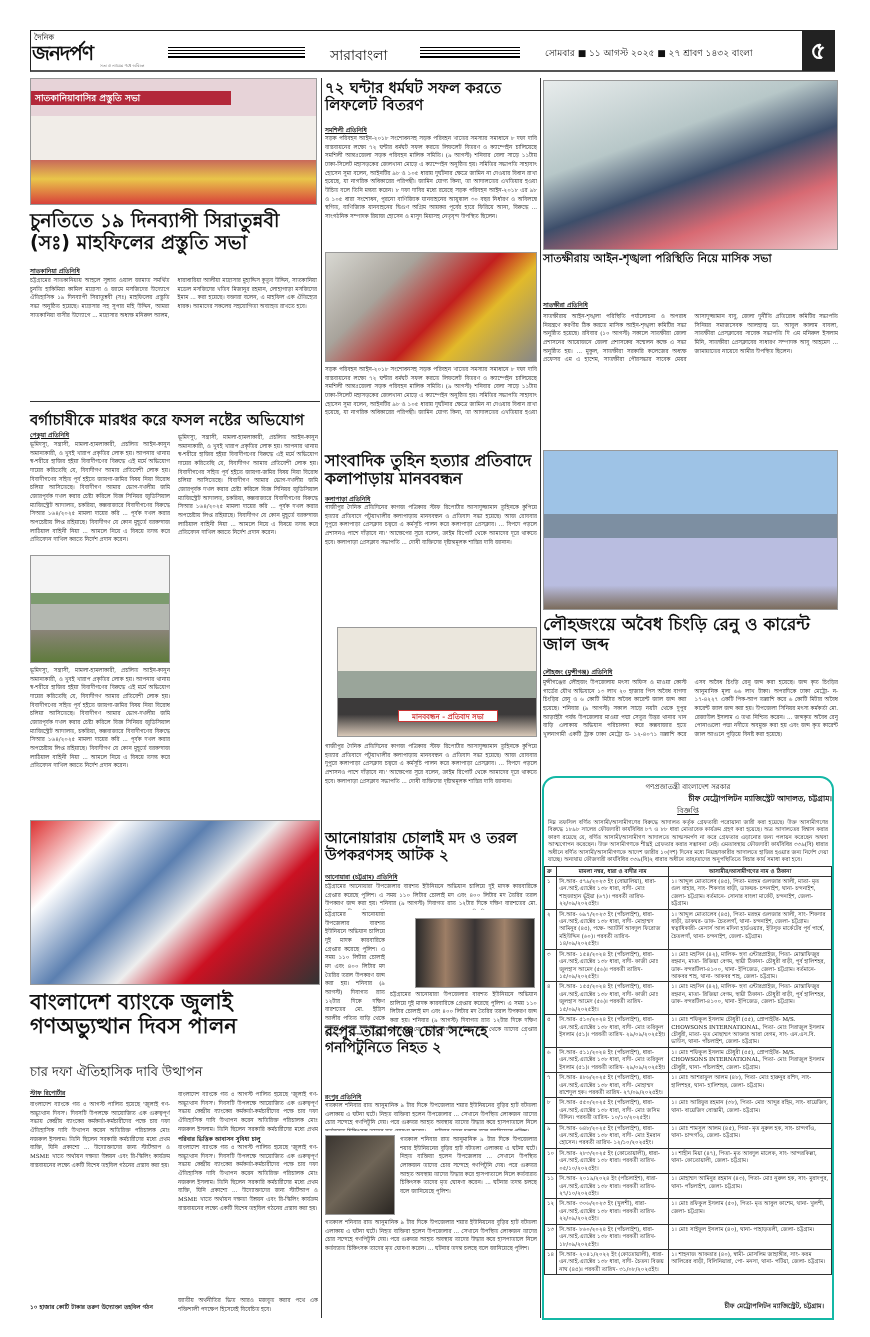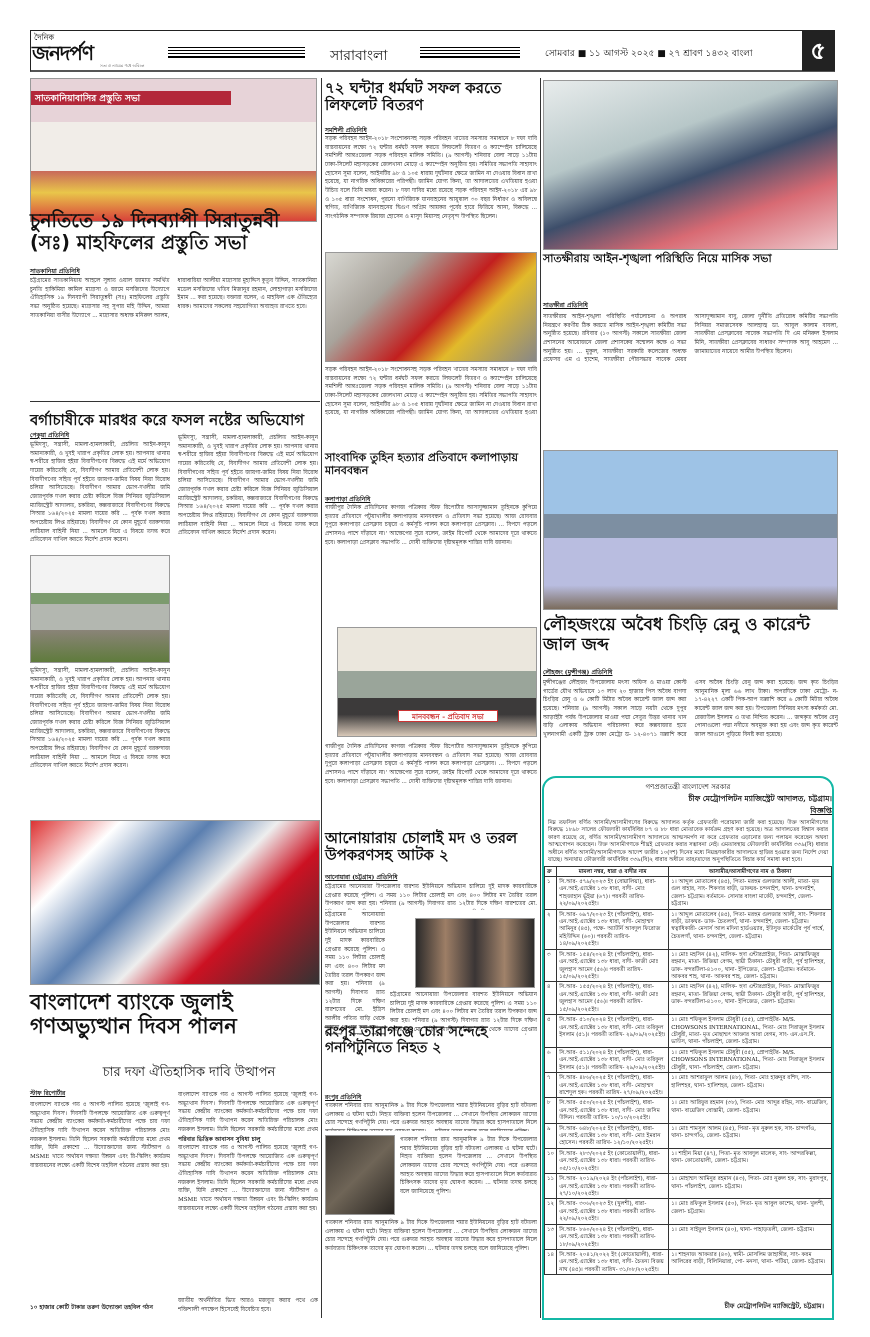--- a/index.html
+++ b/index.html
@@ -29,21 +29,21 @@
 <div class="abs masthead"></div>
 <div class="abs logo-small">দৈনিক</div>
 <div class="abs logo">জনদর্পণ</div>
 <div class="abs tagline">সত্য ও ন্যায়ের পথে অবিচল</div>
 <div class="abs lines" style="left:168px;top:47px;width:137px"></div>
 <div class="abs section">সারাবাংলা</div>
 <div class="abs lines" style="left:420px;top:47px;width:100px"></div>
 <div class="abs dateline">সোমবার ■ ১১ আগস্ট ২০২৫ ■ ২৭ শ্রাবণ ১৪৩২ বাংলা</div>
 <div class="abs pageno">৫</div>
 
-<div class="abs photo" style="left:30px;top:78px;width:287px;height:144px;background:linear-gradient(180deg,#e7d3d8 0 30%,#f1ede8 30% 65%,#c96a5a 65%,#e9c64a 80%,#d8413a)">
+<div class="abs photo" style="left:30px;top:78px;width:287px;height:127px;background:linear-gradient(180deg,#e7d3d8 0 30%,#f1ede8 30% 65%,#c96a5a 65%,#e9c64a 80%,#d8413a)">
   <div style="position:absolute;left:0;top:12px;width:200px;height:14px;background:#b3283a;color:#fff;font-size:9px;font-family:'DejaVu Sans',sans-serif;font-weight:bold;padding-left:4px">সাতকানিয়াবাসির প্রস্তুতি সভা</div>
 </div>
 <div class="abs hl" style="left:30px;top:210px;width:287px;font-size:19px">চুনতিতে ১৯ দিনব্যাপী সিরাতুন্নবী (সঃ) মাহফিলের প্রস্তুতি সভা</div>
 <div class="abs byline" style="left:30px;top:266px">সাতকানিয়া প্রতিনিধি</div>
 <div class="abs body" style="left:30px;top:276px;width:287px;height:120px;column-count:2;column-gap:8px">চট্টগ্রামের সাতকানিয়ায় আহলে সুন্নাত ওয়াল জামাত সমর্থিত চুনতি হাকিমিয়া কামিল মাদ্রাসা ও জামে মসজিদের উদ্যোগে ঐতিহাসিক ১৯ দিনব্যাপী সিরাতুন্নবী (সঃ) মাহফিলের প্রস্তুতি সভা অনুষ্ঠিত হয়েছে। মাদ্রাসার সহ সুপার মহি উদ্দিন, আমরা সাতকানিয়া বাসীর উদ্যোগে ... মাদ্রাসার অধ্যক্ষ মনিরুল আলম, ধারাধারিয়া আলীয়া মাদ্রাসার মুহাদ্দিস কুতুব উদ্দিন, সাতকানিয়া মডেল মসজিদের খতিব মিজানুর রহমান, লোহাগাড়া মসজিদের ইমাম ... করা হয়েছে। বক্তারা বলেন, এ মাহফিল এক ঐতিহ্যের ধারক। আমাদের সকলের সহযোগিতা অব্যাহত রাখতে হবে।</div>
 
 <div class="abs hl" style="left:325px;top:80px;width:215px;font-size:15px">৭২ ঘন্টার ধর্মঘট সফল করতে লিফলেট বিতরণ</div>
 <div class="abs byline" style="left:325px;top:125px">সমশিলী প্রতিনিধি</div>
 <div class="abs body" style="left:325px;top:134px;width:212px;height:115px">সড়ক পরিবহন আইন-২০১৮ সংশোধনসহ সড়ক পরিবহন খাতের সমস্যার সমাধানে ৮ দফা দাবি বাস্তবায়নের লক্ষ্যে ৭২ ঘন্টার ধর্মঘট সফল করতে লিফলেট বিতরণ ও ক্যাম্পেইন চালিয়েছে সমশিলী আন্তঃজেলা সড়ক পরিবহন মালিক সমিতি। (৯ আগস্ট) শনিবার বেলা সাড়ে ১১টায় ঢাকা-সিলেট মহাসড়কের জেলখানা মোড়ে এ ক্যাম্পেইন অনুষ্ঠিত হয়। সমিতির সভাপতি সাহাবাৎ হোসেন সুমা বলেন, আইনটির ৯৮ ও ১০৫ ধারায় দুর্ঘটনার ক্ষেত্রে জামিন না দেওয়ার বিধান রাখা হয়েছে, যা নাগরিক অধিকারের পরিপন্থী। জামিন যোগ্য কিনা, তা আদালতের এখতিয়ার হওয়া উচিত বলে তিনি মন্তব্য করেন। ৮ দফা দাবির মধ্যে রয়েছে সড়ক পরিবহন আইন-২০১৮ এর ৯৮ ও ১০৫ ধারা সংশোধন, পুরনো বাণিজ্যিক যানবাহনের আয়ুষ্কাল ৩০ বছর নির্ধারণ ও অবিলম্বে স্থগিত, বাণিজ্যিক যানবাহনের দ্বিগুণ অগ্রিম আয়কর পূর্বের হারে ফিরিয়ে আনা, বিরুদ্ধে ... সাংগঠনিক সম্পাদক রিয়াজ হোসেন ও মাসুদ মিয়াসহ নেতৃবৃন্দ উপস্থিত ছিলেন।</div>
 <div class="abs photo" style="left:325px;top:252px;width:212px;height:110px;background:linear-gradient(135deg,#d8d8d2,#a8a39b 30%,#c21f1f 55%,#e2ba2a 70%,#888)"></div>
@@ -55,21 +55,21 @@
 <div class="abs body" style="left:543px;top:312px;width:295px;height:125px;column-count:2;column-gap:8px">সাতক্ষীরায় আইন-শৃঙ্খলা পরিস্থিতি পর্যালোচনা ও অপরাধ নিয়ন্ত্রণে করণীয় ঠিক করতে মাসিক আইন-শৃঙ্খলা কমিটির সভা অনুষ্ঠিত হয়েছে। রবিবার (১০ আগস্ট) সকালে সাতক্ষীরা জেলা প্রশাসনের আয়োজনে জেলা প্রশাসকের সম্মেলন কক্ষে এ সভা অনুষ্ঠিত হয়। ... মুকুল, সাতক্ষীরা সরকারি কলেজের অধ্যক্ষ প্রফেসর এম এ হাশেম, সাতক্ষীরা পৌরসভার সাবেক মেয়র আসাদুজ্জামান বাবু, জেলা দুর্নীতি প্রতিরোধ কমিটির সভাপতি সিনিয়র সমাজসেবক আলহাজ্ব ডা. আবুল কালাম বাবলা, সাতক্ষীরা প্রেসক্লাবের সাবেক সভাপতি দি এম মনিরুল ইসলাম মিনি, সাতক্ষীরা প্রেসক্লাবের সাধারণ সম্পাদক আবু আহমেদ ... জামায়াতের নায়েবে আমীর উপস্থিত ছিলেন।</div>
 
 <div class="abs hrule" style="left:30px;top:401px;width:290px"></div>
 <div class="abs hl" style="left:30px;top:412px;width:290px;font-size:15px">বর্গাচাষীকে মারধর করে ফসল নষ্টের অভিযোগ</div>
 <div class="abs byline" style="left:30px;top:430px">পেকুয়া প্রতিনিধি</div>
 <div class="abs body" style="left:30px;top:440px;width:140px;height:102px">ভূমিদস্যু, সন্ত্রাসী, মামলা-হামলাকারী, প্রচলিত আইন-কানুন অমান্যকারী, ও খুবই খারাপ প্রকৃতির লোক হয়। আপনার থানায় স্ব-শরীরে হাজির হইয়া বিবাদীগণের বিরুদ্ধে এই মর্মে অভিযোগ দায়ের করিতেছি যে, বিবাদীগণ আমার প্রতিবেশী লোক হয়। বিবাদীগণের সহিত পূর্ব হইতে জায়গা-জমির বিষয় নিয়া বিরোধ চলিয়া আসিতেছে। বিবাদীগণ আমার ভোগ-দখলীয় জমি জোরপূর্বক দখল করার চেষ্টা করিলে বিজ্ঞ সিনিয়র জুডিসিয়াল ম্যাজিস্ট্রেট আদালত, চকরিয়া, কক্সবাজারে বিবাদীগণের বিরুদ্ধে সিআর ১৬৪/২০২৫ মামলা দায়ের করি ... পূর্বক দখল করার অপচেষ্টায় লিপ্ত রহিয়াছে। বিবাদীগণ যে কোন মুহূর্তে বরকন্দাজ লাঠিয়াল বাহিনী নিয়া ... আমলে নিয়ে এ বিষয়ে তদন্ত করে প্রতিবেদন দাখিল করতে নির্দেশ প্রদান করেন।</div>
 <div class="abs photo" style="left:30px;top:555px;width:140px;height:108px;background:linear-gradient(180deg,#f3f3f3 0 35%,#7c9b6e 35% 45%,#b3b7b0 45% 70%,#8a8478 70%,#5f7b3c)"></div>
 <div class="abs body" style="left:30px;top:666px;width:140px;height:132px">ভূমিদস্যু, সন্ত্রাসী, মামলা-হামলাকারী, প্রচলিত আইন-কানুন অমান্যকারী, ও খুবই খারাপ প্রকৃতির লোক হয়। আপনার থানায় স্ব-শরীরে হাজির হইয়া বিবাদীগণের বিরুদ্ধে এই মর্মে অভিযোগ দায়ের করিতেছি যে, বিবাদীগণ আমার প্রতিবেশী লোক হয়। বিবাদীগণের সহিত পূর্ব হইতে জায়গা-জমির বিষয় নিয়া বিরোধ চলিয়া আসিতেছে। বিবাদীগণ আমার ভোগ-দখলীয় জমি জোরপূর্বক দখল করার চেষ্টা করিলে বিজ্ঞ সিনিয়র জুডিসিয়াল ম্যাজিস্ট্রেট আদালত, চকরিয়া, কক্সবাজারে বিবাদীগণের বিরুদ্ধে সিআর ১৬৪/২০২৫ মামলা দায়ের করি ... পূর্বক দখল করার অপচেষ্টায় লিপ্ত রহিয়াছে। বিবাদীগণ যে কোন মুহূর্তে বরকন্দাজ লাঠিয়াল বাহিনী নিয়া ... আমলে নিয়ে এ বিষয়ে তদন্ত করে প্রতিবেদন দাখিল করতে নির্দেশ প্রদান করেন।</div>
 <div class="abs body" style="left:178px;top:433px;width:140px;height:365px">ভূমিদস্যু, সন্ত্রাসী, মামলা-হামলাকারী, প্রচলিত আইন-কানুন অমান্যকারী, ও খুবই খারাপ প্রকৃতির লোক হয়। আপনার থানায় স্ব-শরীরে হাজির হইয়া বিবাদীগণের বিরুদ্ধে এই মর্মে অভিযোগ দায়ের করিতেছি যে, বিবাদীগণ আমার প্রতিবেশী লোক হয়। বিবাদীগণের সহিত পূর্ব হইতে জায়গা-জমির বিষয় নিয়া বিরোধ চলিয়া আসিতেছে। বিবাদীগণ আমার ভোগ-দখলীয় জমি জোরপূর্বক দখল করার চেষ্টা করিলে বিজ্ঞ সিনিয়র জুডিসিয়াল ম্যাজিস্ট্রেট আদালত, চকরিয়া, কক্সবাজারে বিবাদীগণের বিরুদ্ধে সিআর ১৬৪/২০২৫ মামলা দায়ের করি ... পূর্বক দখল করার অপচেষ্টায় লিপ্ত রহিয়াছে। বিবাদীগণ যে কোন মুহূর্তে বরকন্দাজ লাঠিয়াল বাহিনী নিয়া ... আমলে নিয়ে এ বিষয়ে তদন্ত করে প্রতিবেদন দাখিল করতে নির্দেশ প্রদান করেন।</div>
 
-<div class="abs hl" style="left:325px;top:452px;width:212px;font-size:11px">সাংবাদিক তুহিন হত্যার প্রতিবাদে কলাপাড়ায় মানববন্ধন</div>
+<div class="abs hl" style="left:325px;top:452px;width:212px;font-size:16px">সাংবাদিক তুহিন হত্যার প্রতিবাদে কলাপাড়ায় মানববন্ধন</div>
 <div class="abs byline" style="left:325px;top:494px">কলাপাড়া প্রতিনিধি</div>
 <div class="abs body" style="left:325px;top:503px;width:212px;height:120px">গাজীপুর দৈনিক প্রতিদিনের কাগজ পত্রিকার স্টাফ রিপোর্টার আসাদুজ্জামান তুহিনকে কুপিয়ে হত্যার প্রতিবাদে পটুয়াখালীর কলাপাড়ায় মানববন্ধন ও প্রতিবাদ সভা হয়েছে। আজ রোববার দুপুরে কলাপাড়া প্রেসক্লাব চত্বরে এ কর্মসূচি পালন করে কলাপাড়া প্রেসক্লাব। ... বিপদে পড়লে প্রশাসনও পাশে দাঁড়াবে না।' আক্ষেপের সুরে বলেন, ক্রাইম রিপোর্ট থেকে আমাদের দূরে থাকতে হবে। কলাপাড়া প্রেসক্লাব সভাপতি ... দোষী ব্যক্তিদের দৃষ্টান্তমূলক শাস্তির দাবি জানান।</div>
 <div class="abs photo" style="left:337px;top:627px;width:200px;height:110px;background:linear-gradient(180deg,#ebe7dd 0 40%,#9aa59a 40% 65%,#3c3a3a 65% 80%,#d8c8b8)">
   <div style="position:absolute;left:60px;top:82px;width:100px;height:12px;background:#fff;border:1px solid #c33;color:#c33;font-size:7px;text-align:center;font-weight:bold">মানববন্ধন - প্রতিবাদ সভা</div>
 </div>
 <div class="abs body" style="left:325px;top:742px;width:212px;height:72px">গাজীপুর দৈনিক প্রতিদিনের কাগজ পত্রিকার স্টাফ রিপোর্টার আসাদুজ্জামান তুহিনকে কুপিয়ে হত্যার প্রতিবাদে পটুয়াখালীর কলাপাড়ায় মানববন্ধন ও প্রতিবাদ সভা হয়েছে। আজ রোববার দুপুরে কলাপাড়া প্রেসক্লাব চত্বরে এ কর্মসূচি পালন করে কলাপাড়া প্রেসক্লাব। ... বিপদে পড়লে প্রশাসনও পাশে দাঁড়াবে না।' আক্ষেপের সুরে বলেন, ক্রাইম রিপোর্ট থেকে আমাদের দূরে থাকতে হবে। কলাপাড়া প্রেসক্লাব সভাপতি ... দোষী ব্যক্তিদের দৃষ্টান্তমূলক শাস্তির দাবি জানান।</div>
 
 <div class="abs photo" style="left:543px;top:450px;width:295px;height:160px;background:linear-gradient(180deg,#9ec3e6 0 40%,#7d8fa2 40% 55%,#b9bde0 55% 85%,#7b6c5d)"></div>
 <div class="abs hl" style="left:543px;top:615px;width:295px;font-size:17px">লৌহজংয়ে অবৈধ চিংড়ি রেনু ও কারেন্ট জাল জব্দ</div>
 <div class="abs byline" style="left:543px;top:667px">লৌহজং (মুন্সীগঞ্জ) প্রতিনিধি</div>
@@ -77,21 +77,21 @@
 
 <div class="abs hl" style="left:325px;top:830px;width:212px;font-size:15px">আনোয়ারায় চোলাই মদ ও তরল উপকরণসহ আটক ২</div>
 <div class="abs byline" style="left:325px;top:872px">আনোয়ারা (চট্টগ্রাম) প্রতিনিধি</div>
 <div class="abs body" style="left:325px;top:882px;width:212px;height:28px">চট্টগ্রামের আনোয়ারা উপজেলার বারশত ইউনিয়নে অভিযান চালিয়ে দুই মাদক কারবারিকে গ্রেপ্তার করেছে পুলিশ। এ সময় ১১০ লিটার চোলাই মদ এবং ৪০০ লিটার মদ তৈরির তরল উপকরণ জব্দ করা হয়। শনিবার (৯ আগস্ট) দিবাগত রাত ১২টার দিকে দক্ষিণ বারশতের মো. ইদ্রিস আলীর পতিত বাড়ি থেকে তাদের গ্রেপ্তার করা হয়। ... নিয়মিত মামলা দায়ের শেষে আদালতে পাঠানো হয়েছে।</div>
 <div class="abs body" style="left:325px;top:910px;width:60px;height:125px">চট্টগ্রামের আনোয়ারা উপজেলার বারশত ইউনিয়নে অভিযান চালিয়ে দুই মাদক কারবারিকে গ্রেপ্তার করেছে পুলিশ। এ সময় ১১০ লিটার চোলাই মদ এবং ৪০০ লিটার মদ তৈরির তরল উপকরণ জব্দ করা হয়। শনিবার (৯ আগস্ট) দিবাগত রাত ১২টার দিকে দক্ষিণ বারশতের মো. ইদ্রিস আলীর পতিত বাড়ি থেকে তাদের গ্রেপ্তার করা হয়। ... নিয়মিত মামলা দায়ের শেষে আদালতে পাঠানো হয়েছে।</div>
 <div class="abs photo" style="left:415px;top:918px;width:120px;height:70px;background:linear-gradient(90deg,#2b2a2a,#9d7e66 25%,#3a3535 50%,#a0826a 75%,#2b2a2a)"></div>
 <div class="abs body" style="left:390px;top:990px;width:147px;height:45px">চট্টগ্রামের আনোয়ারা উপজেলার বারশত ইউনিয়নে অভিযান চালিয়ে দুই মাদক কারবারিকে গ্রেপ্তার করেছে পুলিশ। এ সময় ১১০ লিটার চোলাই মদ এবং ৪০০ লিটার মদ তৈরির তরল উপকরণ জব্দ করা হয়। শনিবার (৯ আগস্ট) দিবাগত রাত ১২টার দিকে দক্ষিণ বারশতের মো. ইদ্রিস আলীর পতিত বাড়ি থেকে তাদের গ্রেপ্তার করা হয়। ... নিয়মিত মামলা দায়ের শেষে আদালতে পাঠানো হয়েছে।</div>
 
 <div class="abs photo" style="left:30px;top:820px;width:290px;height:165px;background:linear-gradient(135deg,#d33,#fff 20%,#5b7fb0 40%,#eee 55%,#c12 70%,#333)"></div>
 <div class="abs hl" style="left:30px;top:990px;width:290px;font-size:21px">বাংলাদেশ ব্যাংকে জুলাই গণঅভ্যুত্থান দিবস পালন</div>
-<div class="abs" style="left:44px;top:1062px;width:290px;text-align:center;font-family:'DejaVu Sans',sans-serif;font-size:13px">চার দফা ঐতিহাসিক দাবি উত্থাপন</div>
+<div class="abs" style="left:30px;top:1062px;width:290px;font-family:'DejaVu Sans',sans-serif;font-size:13px">চার দফা ঐতিহাসিক দাবি উত্থাপন</div>
 <div class="abs byline" style="left:30px;top:1088px">স্টাফ রিপোর্টার</div>
 <div class="abs body" style="left:30px;top:1100px;width:140px;height:198px">বাংলাদেশ ব্যাংকে গত ৫ আগস্ট পালিত হয়েছে 'জুলাই গণ-অভ্যুত্থান দিবস'। দিবসটি উপলক্ষে আয়োজিত এক গুরুত্বপূর্ণ সভায় কেন্দ্রীয় ব্যাংকের কর্মকর্তা-কর্মচারীদের পক্ষে চার দফা ঐতিহাসিক দাবি উত্থাপন করেন অতিরিক্ত পরিচালক মোঃ নজরুল ইসলাম। তিনি ছিলেন সরকারি কর্মচারীদের মধ্যে প্রথম ব্যক্তি, যিনি প্রকাশ্যে ... উদ্যোক্তাদের জন্য স্টার্টআপ ও MSME খাতে অর্থায়ন দক্ষতা উন্নয়ন এবং রি-স্কিলিং কার্যক্রম বাস্তবায়নের লক্ষ্যে একটি বিশেষ তহবিল গঠনের প্রস্তাব করা হয়।</div>
 <div class="abs" style="left:30px;top:1302px;width:140px;font-size:5.8px;font-weight:bold">১০ হাজার কোটি টাকার তরুণ উদ্যোক্তা তহবিল গঠন</div>
 <div class="abs body" style="left:178px;top:1090px;width:140px;height:42px">বাংলাদেশ ব্যাংকে গত ৫ আগস্ট পালিত হয়েছে 'জুলাই গণ-অভ্যুত্থান দিবস'। দিবসটি উপলক্ষে আয়োজিত এক গুরুত্বপূর্ণ সভায় কেন্দ্রীয় ব্যাংকের কর্মকর্তা-কর্মচারীদের পক্ষে চার দফা ঐতিহাসিক দাবি উত্থাপন করেন অতিরিক্ত পরিচালক মোঃ নজরুল ইসলাম। তিনি ছিলেন সরকারি কর্মচারীদের মধ্যে প্রথম ব্যক্তি, যিনি প্রকাশ্যে ... উদ্যোক্তাদের জন্য স্টার্টআপ ও MSME খাতে অর্থায়ন দক্ষতা উন্নয়ন এবং রি-স্কিলিং কার্যক্রম বাস্তবায়নের লক্ষ্যে একটি বিশেষ তহবিল গঠনের প্রস্তাব করা হয়।</div>
 <div class="abs" style="left:178px;top:1134px;width:140px;font-size:5.8px;font-weight:bold">পরিবার ভিত্তিক আবাসন সুবিধা চালু</div>
 <div class="abs body" style="left:178px;top:1143px;width:140px;height:152px">বাংলাদেশ ব্যাংকে গত ৫ আগস্ট পালিত হয়েছে 'জুলাই গণ-অভ্যুত্থান দিবস'। দিবসটি উপলক্ষে আয়োজিত এক গুরুত্বপূর্ণ সভায় কেন্দ্রীয় ব্যাংকের কর্মকর্তা-কর্মচারীদের পক্ষে চার দফা ঐতিহাসিক দাবি উত্থাপন করেন অতিরিক্ত পরিচালক মোঃ নজরুল ইসলাম। তিনি ছিলেন সরকারি কর্মচারীদের মধ্যে প্রথম ব্যক্তি, যিনি প্রকাশ্যে ... উদ্যোক্তাদের জন্য স্টার্টআপ ও MSME খাতে অর্থায়ন দক্ষতা উন্নয়ন এবং রি-স্কিলিং কার্যক্রম বাস্তবায়নের লক্ষ্যে একটি বিশেষ তহবিল গঠনের প্রস্তাব করা হয়।</div>
 <div class="abs body" style="left:178px;top:1296px;width:140px;height:18px">জাতীয় অর্থনীতির ভিত আরও মজবুত করার পথে এক শক্তিশালী পদক্ষেপ হিসেবেই বিবেচিত হবে।</div>
 
 <div class="abs hl" style="left:325px;top:1023px;width:212px;font-size:14px">রংপুর তারাগঞ্জে চোর সন্দেহে গনপিটুনিতে নিহত ২</div>
 <div class="abs byline" style="left:325px;top:1092px">রংপুর প্রতিনিধি</div>
@@ -99,21 +99,21 @@
 <div class="abs photo" style="left:325px;top:1135px;width:70px;height:80px;background:linear-gradient(135deg,#3b3631,#6f6557 50%,#2a2622)"></div>
 <div class="abs body" style="left:400px;top:1135px;width:137px;height:80px">গতকাল শনিবার রাত আনুমানিক ৯ টার দিকে উপজেলার শয়ার ইউনিয়নের বুড়ির হাট বটতলা এলাকায় এ ঘটনা ঘটে। নিহত ব্যক্তিরা হলেন উপজেলার ... সেখানে উপস্থিত লোকজন তাদের চোর সন্দেহে গণপিটুনি দেয়। পরে গুরুতর আহত অবস্থায় তাদের উদ্ধার করে হাসপাতালে নিলে কর্তব্যরত চিকিৎসক তাদের মৃত ঘোষণা করেন। ... ঘটনার তদন্ত চলছে বলে জানিয়েছে পুলিশ।</div>
 <div class="abs body" style="left:325px;top:1218px;width:212px;height:98px">গতকাল শনিবার রাত আনুমানিক ৯ টার দিকে উপজেলার শয়ার ইউনিয়নের বুড়ির হাট বটতলা এলাকায় এ ঘটনা ঘটে। নিহত ব্যক্তিরা হলেন উপজেলার ... সেখানে উপস্থিত লোকজন তাদের চোর সন্দেহে গণপিটুনি দেয়। পরে গুরুতর আহত অবস্থায় তাদের উদ্ধার করে হাসপাতালে নিলে কর্তব্যরত চিকিৎসক তাদের মৃত ঘোষণা করেন। ... ঘটনার তদন্ত চলছে বলে জানিয়েছে পুলিশ।</div>
 
 <div class="abs vline" style="left:321px;top:78px;height:1240px"></div>
 <div class="abs vline" style="left:540px;top:78px;height:1240px"></div>
 
 <div class="abs notice">
   <div style="text-align:center;font-size:7px;margin-top:3px">গণপ্রজাতন্ত্রী বাংলাদেশ সরকার</div>
   <div style="text-align:right;font-size:7.5px;font-weight:bold">চীফ মেট্রোপলিটন ম্যাজিস্ট্রেট আদালত, চট্টগ্রাম।</div>
-  <div style="text-align:right;font-size:7.5px;font-weight:bold;text-decoration:underline">বিজ্ঞপ্তি</div>
+  <div style="text-align:center;font-size:7.5px;font-weight:normal;text-decoration:underline">বিজ্ঞপ্তি</div>
   <div style="padding:2px 4px;text-align:justify;line-height:1.35">নিম্ন তফসিল বর্ণিত আসামী/আসামীগণের বিরুদ্ধে আদালত কর্তৃক গ্রেফতারী পরোয়ানা জারী করা হয়েছে। উক্ত আসামীগণের বিরুদ্ধে ১৮৯৮ সালের ফৌজদারী কার্যবিধির ৮৭ ও ৮৮ ধারা মোতাবেক কার্যক্রম গ্রহণ করা হয়েছে। অত্র আদালতের বিশ্বাস করার কারণ রয়েছে যে, বর্ণিত আসামী/আসামীগণ আদালতে আত্মসমর্পণ না করে গ্রেফতার এড়ানোর জন্য পলায়ন করেছেন অথবা আত্মগোপন করেছেন। উক্ত আসামীগণকে শীঘ্রই গ্রেফতার করার সম্ভাবনা নেই। এমতাবস্থায় ফৌজদারী কার্যবিধির ৩৩৯(বি) ধারার অধীনে বর্ণিত আসামী/আসামীগণকে আদেশ জারীর ১০(দশ) দিনের মধ্যে নিয়ন্ত্রণকারীর আদালতে হাজির হওয়ার জন্য নির্দেশ দেয়া যাচ্ছে। অন্যথায় ফৌজদারী কার্যবিধির ৩৩৯(বি)২ ধারার অধীনে তার/তাদের অনুপস্থিতিতে বিচার কার্য সমাধা করা হবে।</div>
   <table>
     <thead>
       <tr>
         <td style="width:12px;font-weight:bold">ক্র</td>
         <td style="width:112px;font-weight:bold;text-align:center">মামলা নম্বর, ধারা ও বাদীর নাম</td>
         <td style="font-weight:bold;text-align:center">আসামীর/আসামীগণের নাম ও ঠিকানা</td>
       </tr>
     </thead>
     <tbody id="notice-rows">

